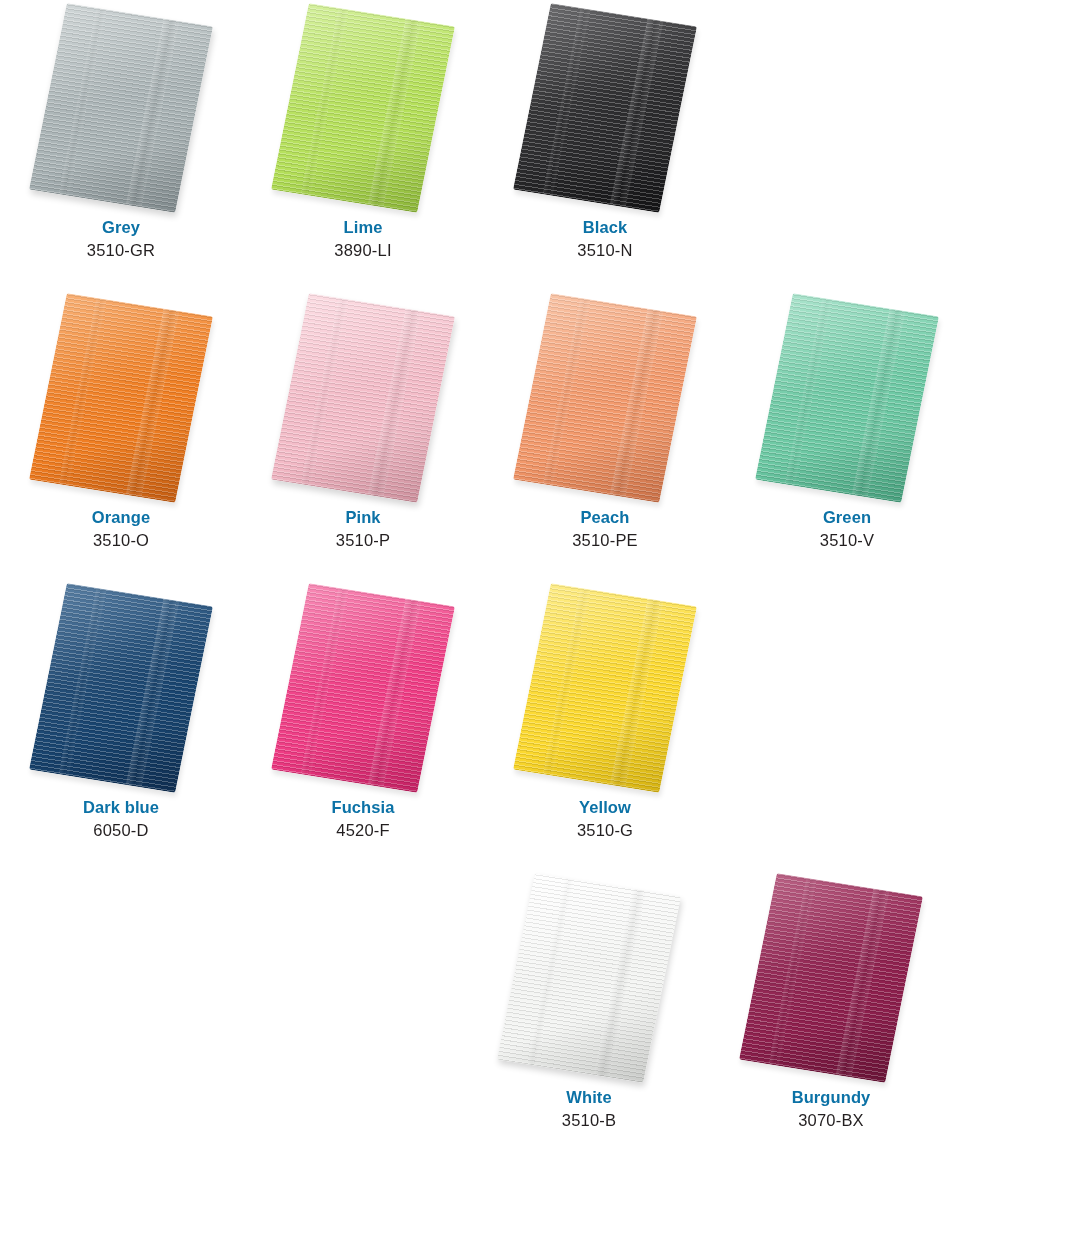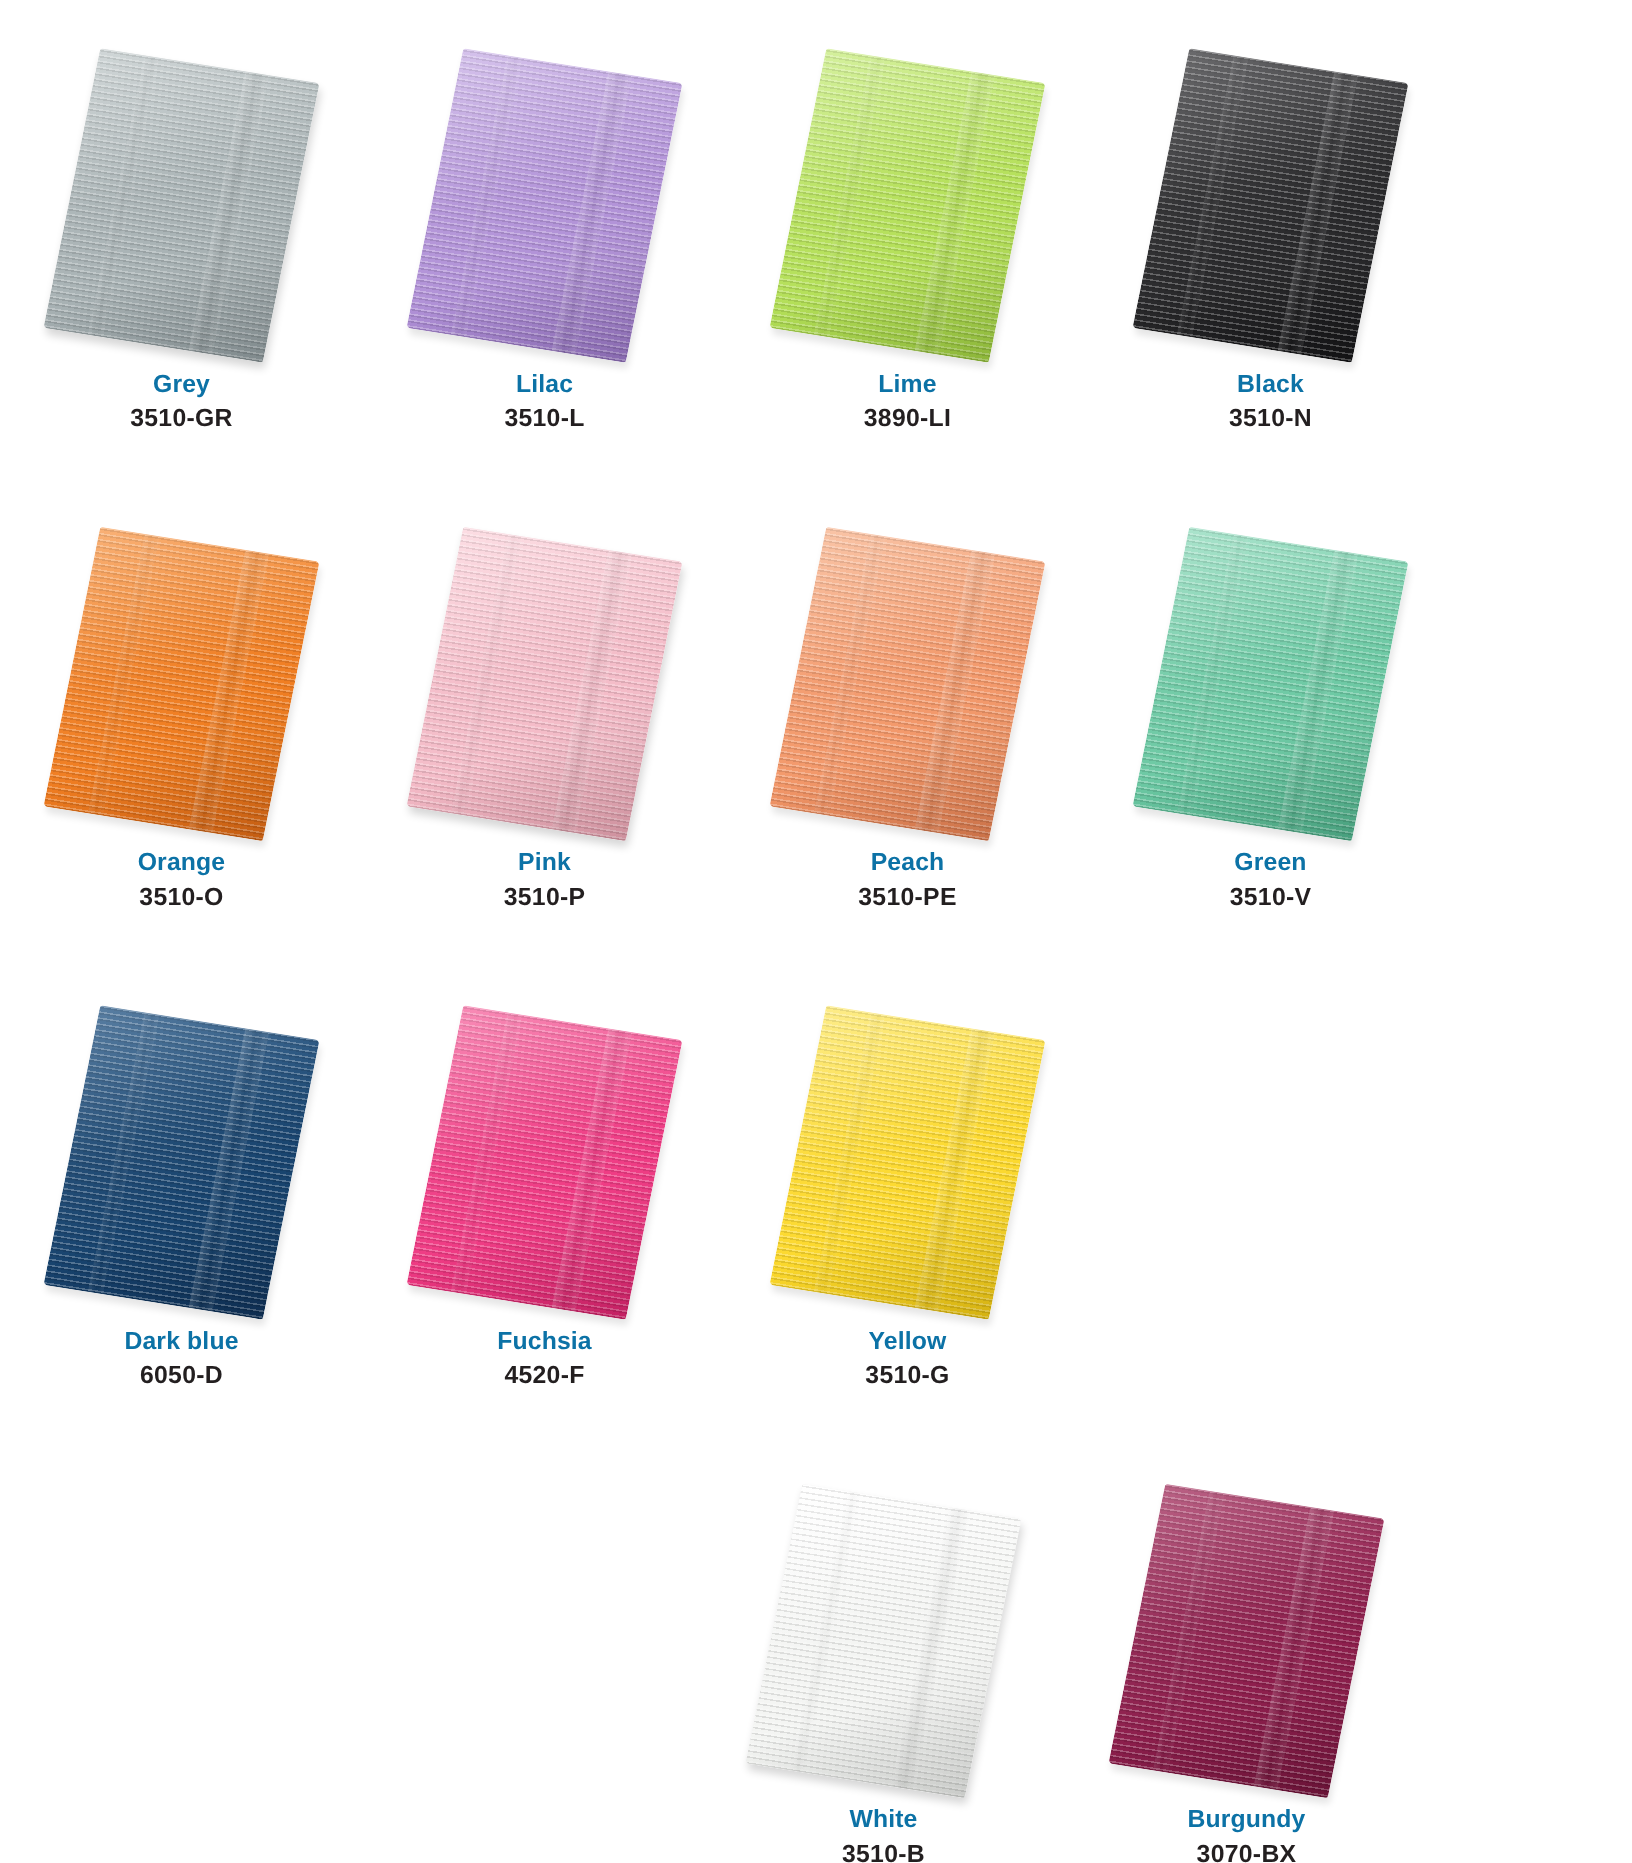--- a/index.html
+++ b/index.html
@@ -21,21 +21,20 @@
     width: 1088px;
     height: 1242px;
     position: relative;
   }
 
   .product-row {
     display: flex;
     width: 992px;
     height: 290px;
     position: relative;
-    margin-top: 29px;
   }
   .product-row.row-last {
     justify-content: flex-end;
     padding-right: 40px;
   }
 
   .product-cell {
     width: 242px;
     height: 290px;
     position: relative;
@@ -127,21 +126,21 @@
   }
   .color-name {
     font-size: 16.5px;
     font-weight: bold;
     color: #0c72a6;
     letter-spacing: 0.1px;
     display: block;
   }
   .color-code {
     font-size: 16.5px;
-    font-weight: bold;
+    font-weight: normal;
     color: #231f20;
     letter-spacing: 0.2px;
     display: block;
     margin-top: 2px;
     text-align: center;
   }
 </style>
 </head>
 <body style="background: rgb(255, 255, 255);">
 
@@ -159,35 +158,20 @@
           </div>
         </div>
         <div class="caption">
           <span class="color-name">Grey</span>
           <span class="color-code">3510-GR</span>
         </div>
       </div>
       <div class="product-cell">
         <div class="swatch-stage">
           <div class="bib">
-            <div class="base" style="background: linear-gradient(160deg, rgb(201, 177, 230) 0%, rgb(178, 147, 216) 45%, rgb(178, 147, 216) 70%, rgb(150, 116, 194) 100%);"></div>
-            <div class="ribs"></div>
-            <div class="fold2"></div>
-            <div class="fold"></div>
-            <div class="sheen"></div>
-          </div>
-        </div>
-        <div class="caption">
-          <span class="color-name">Lilac</span>
-          <span class="color-code">3510-L</span>
-        </div>
-      </div>
-      <div class="product-cell">
-        <div class="swatch-stage">
-          <div class="bib">
             <div class="base" style="background: linear-gradient(160deg, rgb(201, 236, 130) 0%, rgb(181, 224, 90) 45%, rgb(181, 224, 90) 70%, rgb(155, 201, 63) 100%);"></div>
             <div class="ribs"></div>
             <div class="fold2"></div>
             <div class="fold"></div>
             <div class="sheen"></div>
           </div>
         </div>
         <div class="caption">
           <span class="color-name">Lime</span>
           <span class="color-code">3890-LI</span>

